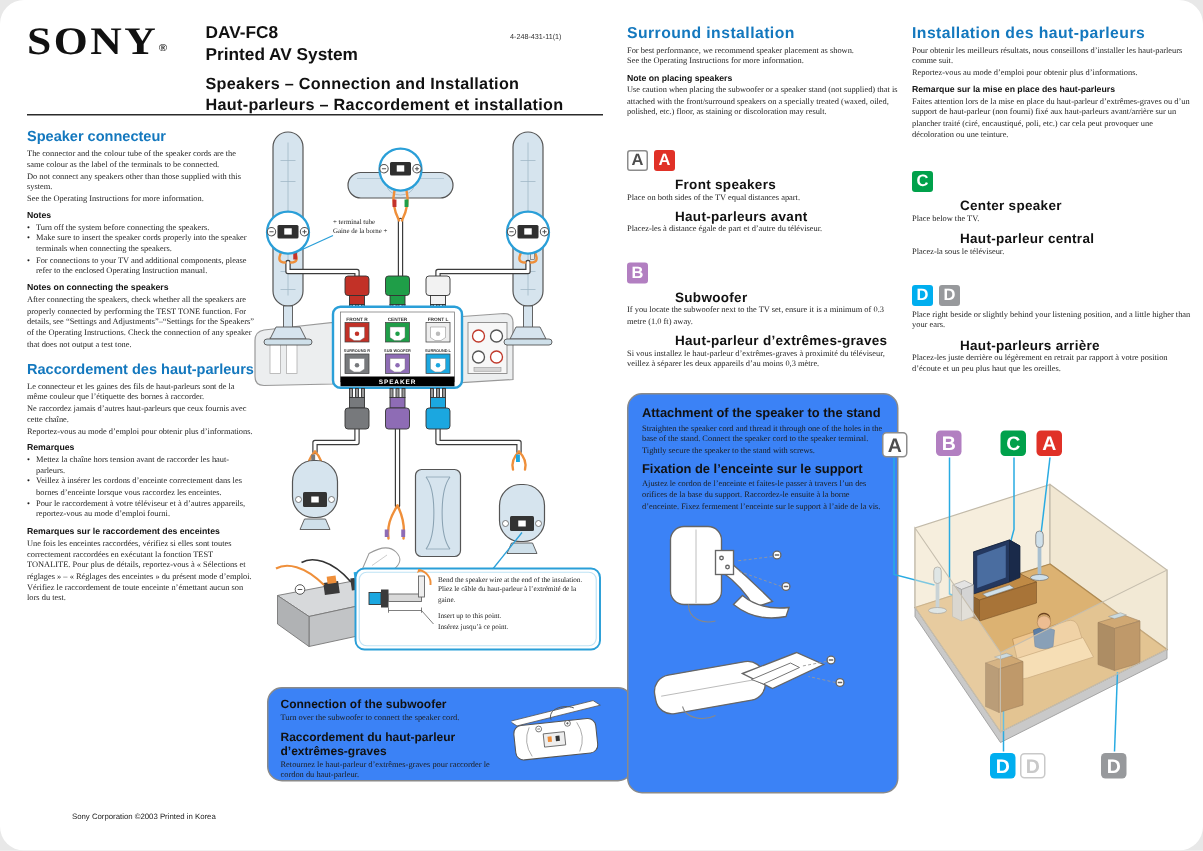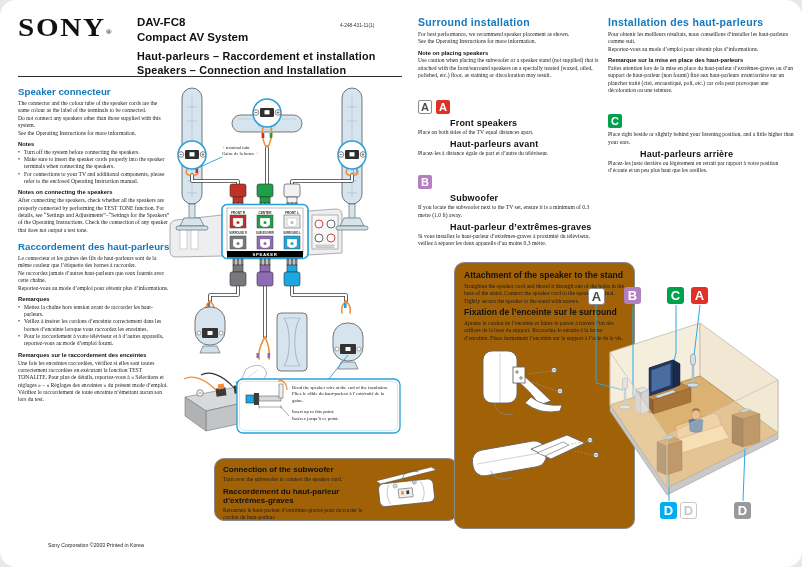--- a/index.html
+++ b/index.html
@@ -38,22 +38,22 @@
   .b-ghost{background:#fff;color:#c9c9c9;border:1px solid #c9c9c9;}
   .b-red{background:#e03127;}
   .b-purple{background:#b27fc1;}
   .b-green{background:#00a14b;}
   .b-cyan{background:#00aeef;}
   .b-gray{background:#97999c;}
   .badge-row{margin:17px 0 2px;}
   .group{margin-bottom:2px;}
   .gap{margin-top:15px;}
   
-  .rbox{position:absolute;border:1px solid #8a8a8a;border-radius:10px;background:#a16207;
-        box-sizing:border-box;margin-left:36px;}
+  .rbox{position:absolute;border:1px solid #8a8a8a;border-radius:10px;background:#3b82f6;
+        box-sizing:border-box;}
   .attach-box{left:418px;top:262px;width:181px;height:267px;padding:8px 9px;}
   .sub-box{left:178px;top:458px;width:244px;height:63px;padding:6px 8px;display:flex;gap:4px;}
   .box-t{font:bold 8.6px/1.15 "Liberation Sans",sans-serif;margin:0 0 2px;color:#111;}
   .box-t.second{margin-top:3px;}
   .sub-box .box-t{font-size:8px;}
   
   .terminal-label{position:absolute;left:222px;top:145px;width:70px;
         font:4.6px/1.35 "Liberation Serif",serif;color:#222;}
   .callout-text{position:absolute;left:292px;top:385px;width:104px;
         font:4.8px/1.35 "Liberation Serif",serif;color:#222;}
@@ -67,26 +67,26 @@
   .t-bar{font:bold 4.3px "Liberation Sans",sans-serif;fill:#fff;letter-spacing:0.6px;}
 </style>
 </head>
 <body>
 
 <div class="page">
 
   <div class="sony"><span>SONY</span><span class="reg">®</span></div>
   <div class="model-block">
     <div>DAV-FC8</div>
-    <div>Compact AV System</div>
+    <div>Printed AV System</div>
   </div>
   <div class="docnum">4-248-431-11(1)</div>
   <div class="titles">
+    <div>Speakers – Connection and Installation</div>
     <div>Haut-parleurs – Raccordement et installation</div>
-    <div>Speakers – Connection and Installation</div>
   </div>
   <div class="rule"></div>
 
   <div class="col col1">
     <div class="h-blue">Speaker connecteur</div>
     <p class="body">The connector and the colour tube of the speaker cords are the same colour as the label of the terminals to be connected.</p>
     <p class="body">Do not connect any speakers other than those supplied with this system.</p>
     <p class="body">See the Operating Instructions for more information.</p>
     <div class="note-t">Notes</div>
     <div class="bullet">Turn off the system before connecting the speakers.</div>
@@ -440,21 +440,21 @@
       <div class="h-sub">Subwoofer</div>
       <p class="body">If you locate the subwoofer next to the TV set, ensure it is a minimum of 0.3 metre (1.0 ft) away.</p>
       <div class="h-sub">Haut-parleur d’extrêmes-graves</div>
       <p class="body">Si vous installez le haut-parleur d’extrêmes-graves à proximité du téléviseur, veillez à séparer les deux appareils d’au moins 0,3 mètre.</p>
     </div>
   </div>
 
   <div class="rbox attach-box">
     <div class="box-t">Attachment of the speaker to the stand</div>
     <p class="body">Straighten the speaker cord and thread it through one of the holes in the base of the stand. Connect the speaker cord to the speaker terminal. Tightly secure the speaker to the stand with screws.</p>
-    <div class="box-t second">Fixation de l’enceinte sur le surround</div>
+    <div class="box-t second">Fixation de l’enceinte sur le support</div>
     <p class="body">Ajustez le cordon de l’enceinte et faites-le passer à travers l’un des orifices de la base du support. Raccordez-le ensuite à la borne d’enceinte. Fixez fermement l’enceinte sur le support à l’aide de la vis.</p>
     <svg width="160" height="146" viewBox="0 0 160 146" style="margin:5px auto 0;">
       <g fill="#fff" stroke="#666" stroke-width="0.9">
         <rect x="18" y="4" width="34" height="52" rx="9"></rect>
         <line x1="35" y1="6" x2="35" y2="55" stroke="#aaa" stroke-width="0.5"></line>
         <path d="M52,34 Q66,44 74,58 L86,54 Q72,40 58,28 Z"></path>
         <path d="M60,56 Q75,68 95,64 L97,58 Q78,60 66,50 Z"></path>
         <rect x="48" y="20" width="12" height="16"></rect>
         <circle cx="52" cy="25" r="1.2" fill="none"></circle>
           <circle cx="56" cy="31" r="1.2" fill="none"></circle>
@@ -487,21 +487,30 @@
   <div class="col col4">
     <div class="h-blue">Installation des haut-parleurs</div>
     <p class="body">Pour obtenir les meilleurs résultats, nous conseillons d’installer les haut-parleurs comme suit.</p>
     <p class="body">Reportez-vous au mode d’emploi pour obtenir plus d’informations.</p>
     <div class="note-t">Remarque sur la mise en place des haut-parleurs</div>
     <p class="body">Faites attention lors de la mise en place du haut-parleur d’extrêmes-graves ou d’un support de haut-parleur (non fourni) fixé aux haut-parleurs avant/arrière sur un plancher traité (ciré, encaustiqué, poli, etc.) car cela peut provoquer une décoloration ou une teinture.</p>
 
     <div class="badge-row">
       <span class="badge b-green">C</span>
     </div>
-
+    <div class="group">
+      <div class="h-sub">Center speaker</div>
+      <p class="body">Place below the TV.</p>
+      <div class="h-sub">Haut-parleur central</div>
+      <p class="body">Placez-la sous le téléviseur.</p>
+    </div>
+
+    <div class="badge-row gap">
+      <span class="badge b-cyan">D</span><span class="badge b-gray">D</span>
+    </div>
     <div class="group">
       <p class="body">Place right beside or slightly behind your listening position, and a little higher than your ears.</p>
       <div class="h-sub">Haut-parleurs arrière</div>
       <p class="body">Placez-les juste derrière ou légèrement en retrait par rapport à votre position d’écoute et un peu plus haut que les oreilles.</p>
     </div>
   </div>
 
   <svg class="room-svg" width="219" height="267" viewBox="0 0 219 267">
     <g>
       <path d="M117,108 L27,137 L27,84 L117,55 Z" fill="#f6eedd" stroke="#c2baa9" stroke-width="0.8"></path>

